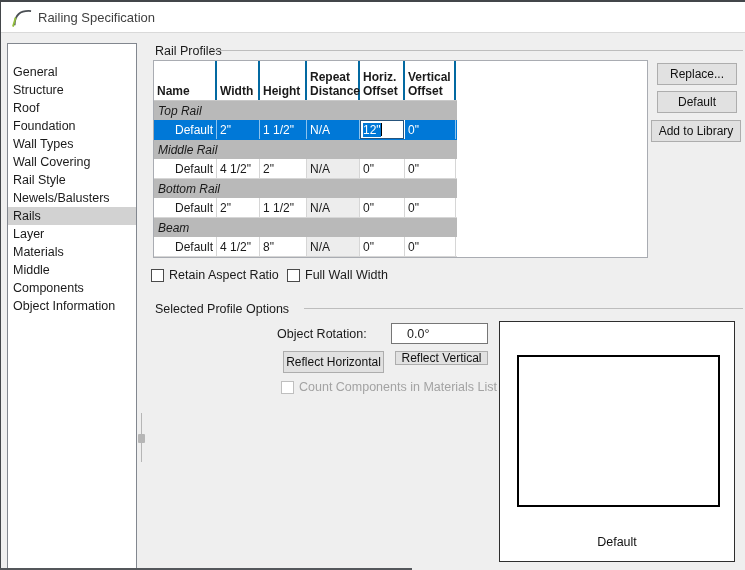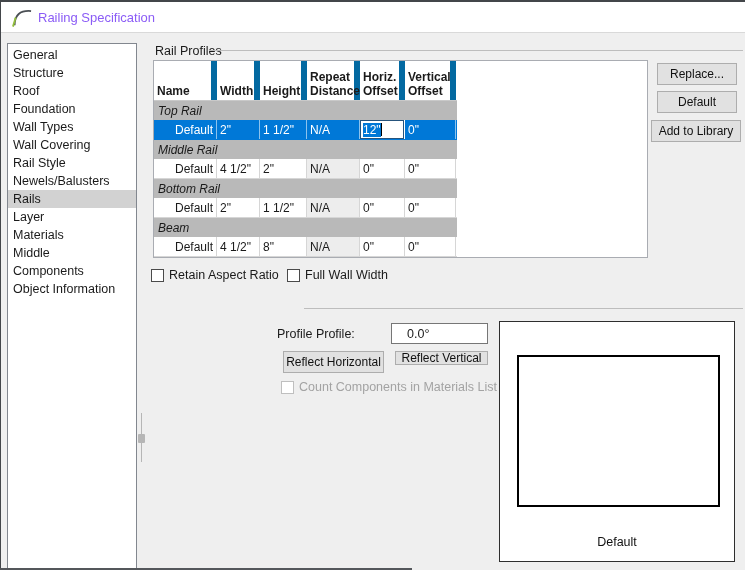--- a/index.html
+++ b/index.html
@@ -6,40 +6,40 @@
   .stage{position:relative;width:745px;height:570px;background:#efefef;
          font-family:"Liberation Sans",sans-serif;overflow:hidden;color:#1a1a1a;}
   .edge-top{position:absolute;left:0;top:0;width:745px;height:2px;background:#43464a;}
   .edge-left{position:absolute;left:0;top:0;width:1px;height:570px;background:#43464a;}
   .edge-bottom{position:absolute;left:0;top:568px;width:412px;height:2px;background:#54575b;}
 
   
   .titlebar{position:absolute;left:1px;top:2px;width:744px;height:30px;background:#ffffff;
             border-bottom:1px solid #d9d9d9;display:flex;align-items:center;}
   .title-icon{width:22px;height:22px;margin-left:9px;}
-  .title-text{margin-left:6px;font-size:13px;color:#8b5cf6;}
+  .title-text{margin-left:6px;font-size:13px;color:#404040;}
 
   
   .listbox{position:absolute;left:7px;top:43px;width:130px;height:527px;background:#fff;
-           border:1px solid #82878f;border-bottom:none;box-sizing:border-box;padding-top:2px;}
+           border:1px solid #82878f;border-bottom:none;box-sizing:border-box;padding-top:19px;}
   .lb-item{height:18px;line-height:18px;font-size:12.5px;padding-left:5px;white-space:nowrap;cursor:default;}
   .lb-item.sel{background:#d2d2d2;}
   .splitter{position:absolute;left:141px;top:413px;width:1px;height:49px;background:#b6b6b6;}
   .splitter-handle{position:absolute;left:138px;top:434px;width:7px;height:9px;background:#b6b6b6;border-radius:1px;}
 
   
   .grp-caption{position:absolute;font-size:12.5px;color:#1a1a1a;white-space:nowrap;}
   .grp-line{position:absolute;height:1px;background:#bdbdbd;}
 
   
   .tbl{position:absolute;left:153px;top:60px;width:495px;height:198px;background:#fff;
        border:1px solid #a9acb2;box-sizing:border-box;font-size:12px;}
   .trow{display:flex;width:303px;}
   .hdr{height:40px;border-bottom:1px solid #c9c9c9;box-sizing:border-box;}
-  .hcell{box-sizing:border-box;border-right:6px solid #0369a1;font-weight:bold;
+  .hcell{box-sizing:border-box;border-right:2px solid #0369a1;font-weight:bold;
          display:flex;align-items:flex-end;padding:1px 3px 2px 3px;line-height:1.12;}
   .grp-row{height:19px;background:#b9b9b9;align-items:center;box-sizing:border-box;
            padding-left:4px;display:flex;font-style:italic;}
   .drow{height:20px;border-bottom:1px solid #d6d6d6;box-sizing:border-box;}
   .dcell{box-sizing:border-box;border-right:1px solid #d6d6d6;display:flex;align-items:center;
          padding:0 3px;overflow:hidden;white-space:nowrap;}
   .dcell.name{justify-content:flex-end;}
   .dcell.na{background:#ededed;}
   .drow.sel{background:#0078d7;color:#fff;border-bottom-color:#0078d7;}
   .drow.sel .dcell{border-right-color:rgba(255,255,255,.55);}
@@ -167,23 +167,24 @@
 
   <div class="btn" style="left:657px;top:63px;width:80px;height:22px;">Replace...</div>
   <div class="btn" style="left:657px;top:91px;width:80px;height:22px;">Default</div>
   <div class="btn" style="left:651px;top:120px;width:90px;height:22px;">Add to Library</div>
 
   <div class="cb" style="left:151px;top:269px;"></div>
   <div class="cb-label" style="left:169px;top:268px;">Retain Aspect Ratio</div>
   <div class="cb" style="left:287px;top:269px;"></div>
   <div class="cb-label" style="left:305px;top:268px;">Full Wall Width</div>
 
+  <div class="grp-caption" style="left:155px;top:302px;">Selected Profile Options</div>
   <div class="grp-line" style="left:304px;top:308px;width:439px;"></div>
 
-  <div class="plain-label" style="left:277px;top:327px;">Profile Profile:</div>
+  <div class="plain-label" style="left:277px;top:327px;">Object Rotation:</div>
   <div class="field" style="left:391px;top:323px;width:97px;height:21px;padding-left:15px;">0.0°</div>
 
   <div class="btn" style="left:283px;top:351px;width:101px;height:22px;">Reflect Horizontal</div>
   <div class="btn" style="left:395px;top:351px;width:93px;height:14px;">Reflect Vertical</div>
 
   <div class="cb disabled" style="left:281px;top:381px;"></div>
   <div class="cb-label disabled" style="left:299px;top:380px;">Count Components in Materials List</div>
 
   <div class="preview">
     <div class="preview-rect"></div>

